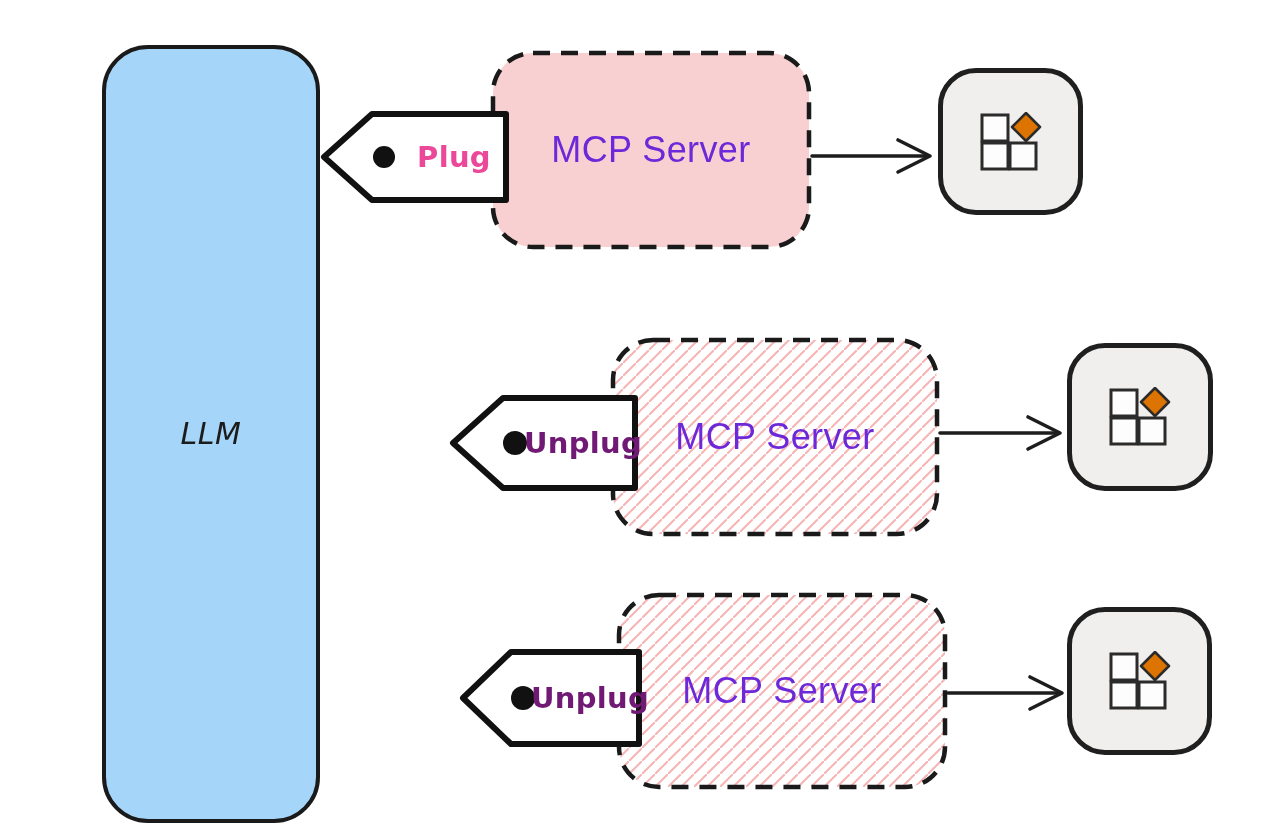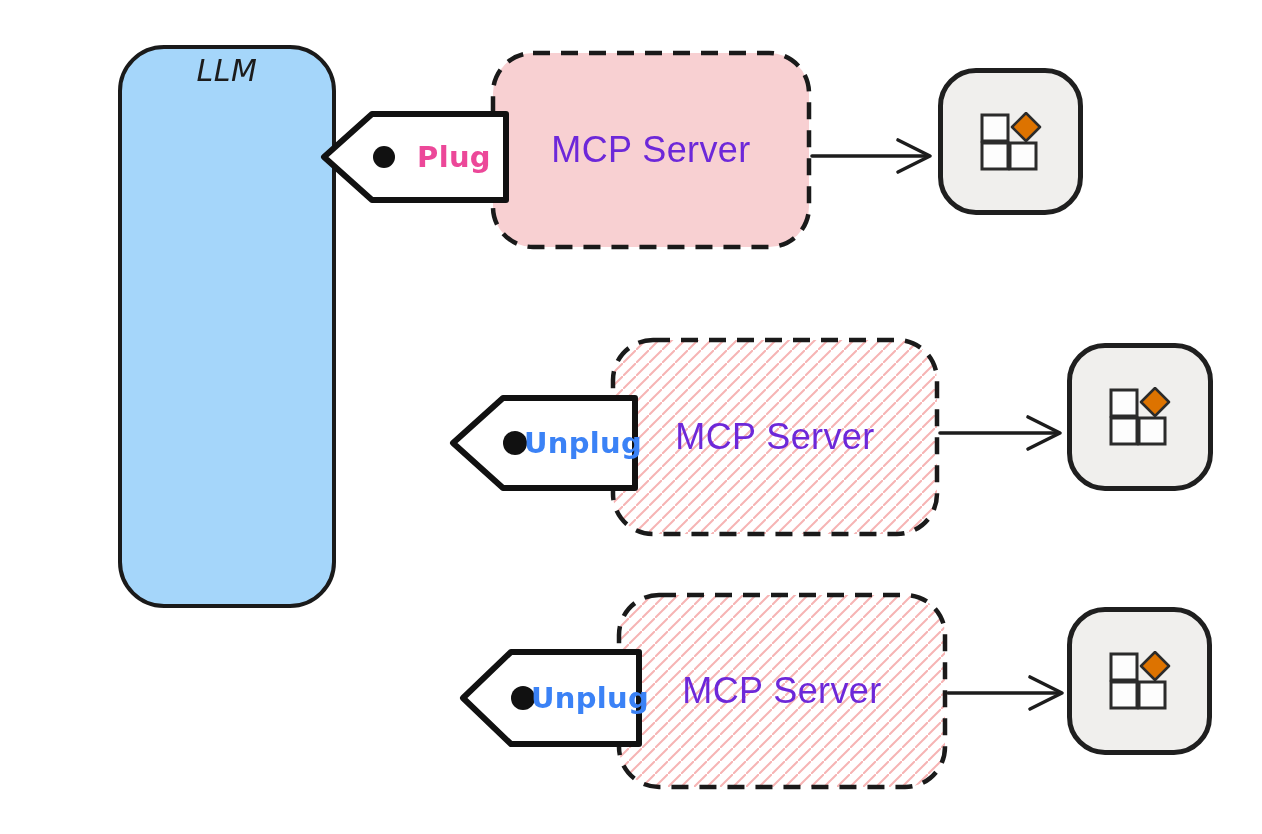--- a/index.html
+++ b/index.html
@@ -7,26 +7,26 @@
     position:relative;
     width:1262px;height:834px;
     background:#ffffff;
     overflow:hidden;
     font-family:"Liberation Sans",sans-serif;
   }
   .abs{position:absolute;}
 
   
   .app-box{
-    left:118px;top:45px;width:218px;height:563px;
+    left:102px;top:45px;width:218px;height:778px;
     background:#a5d6fa;
     border:4px solid #1a1a1a;
     border-radius:46px;
     box-sizing:border-box;
-    display:flex;flex-direction:column;align-items:center;justify-content:flex-start;
+    display:flex;flex-direction:column;align-items:center;justify-content:center;
   }
   .app-label{
     font-family:"DejaVu Sans",sans-serif;
     font-style:italic;
     font-size:30px;
     font-weight:500;
     color:#1c1c1c;
     line-height:1.45;
     text-align:center;
     letter-spacing:0.5px;
@@ -47,21 +47,21 @@
   .tag{z-index:3;}
   .tag svg{position:absolute;left:0;top:0;}
   .tag-label{
     position:absolute;top:0;bottom:0;
     display:flex;align-items:center;justify-content:center;
     font-family:"DejaVu Sans",sans-serif;
     font-size:29px;font-weight:600;
     letter-spacing:0.3px;
   }
   .tag-label.green{color:#ec4899;}
-  .tag-label.red{color:#3b82f6;}
+  .tag-label.red{color:#701a75;}
 
   
   .arrow{z-index:2;}
 
   
   .icon-box{
     background:#f0efed;
     border:5.5px solid #1f1f1f;
     border-radius:38px;
     box-sizing:border-box;

